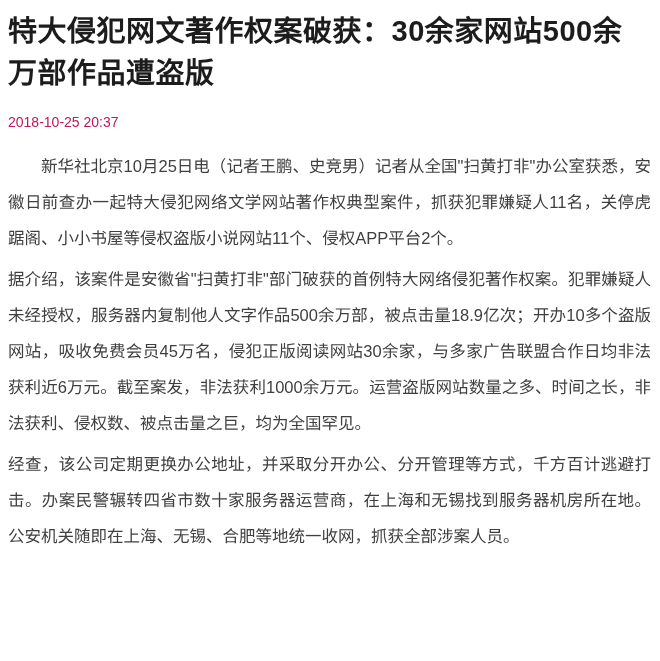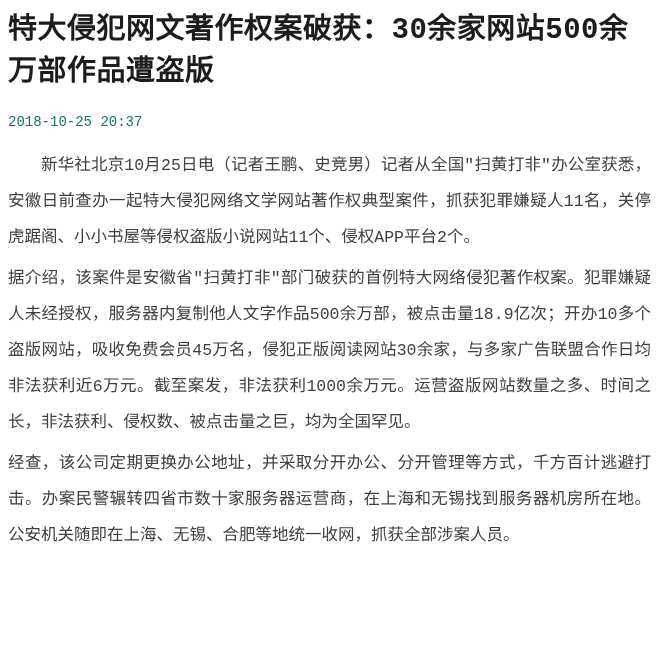--- a/index.html
+++ b/index.html
@@ -7,35 +7,35 @@
     padding: 0;
     background: #ffffff;
   }
   .page {
     width: 660px;
     height: 661px;
     overflow: hidden;
     background: #ffffff;
     box-sizing: border-box;
     padding: 10px 9px 8px 8px;
-    font-family: Liberation Mono, monospace;
+    font-family: Liberation Sans, sans-serif;
   }
   .article-title {
     margin: 0;
     font-size: 29px;
     line-height: 42px;
     font-weight: 700;
     color: #1c1c1c;
     letter-spacing: 0.5px;
   }
   .publish-date {
     margin-top: 19px;
     font-size: 14px;
     line-height: 19px;
-    color: #0f766e;
+    color: #be185d;
     font-weight: 400;
   }
   .article-body p {
     margin: 5px 0 0 0;
     font-size: 16.5px;
     line-height: 36px;
     color: #3f3f3f;
     text-align: justify;
     text-justify: inter-ideograph;
     word-break: break-all;

